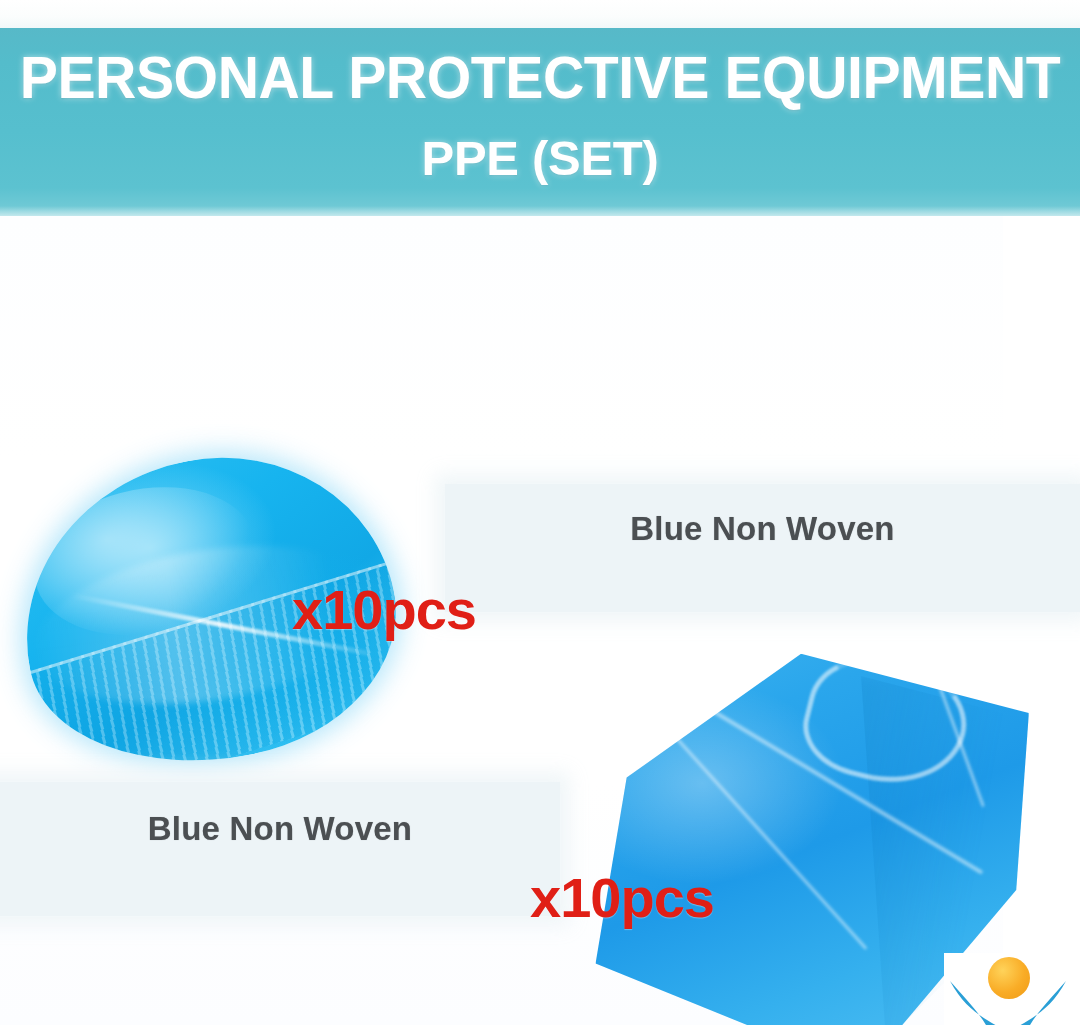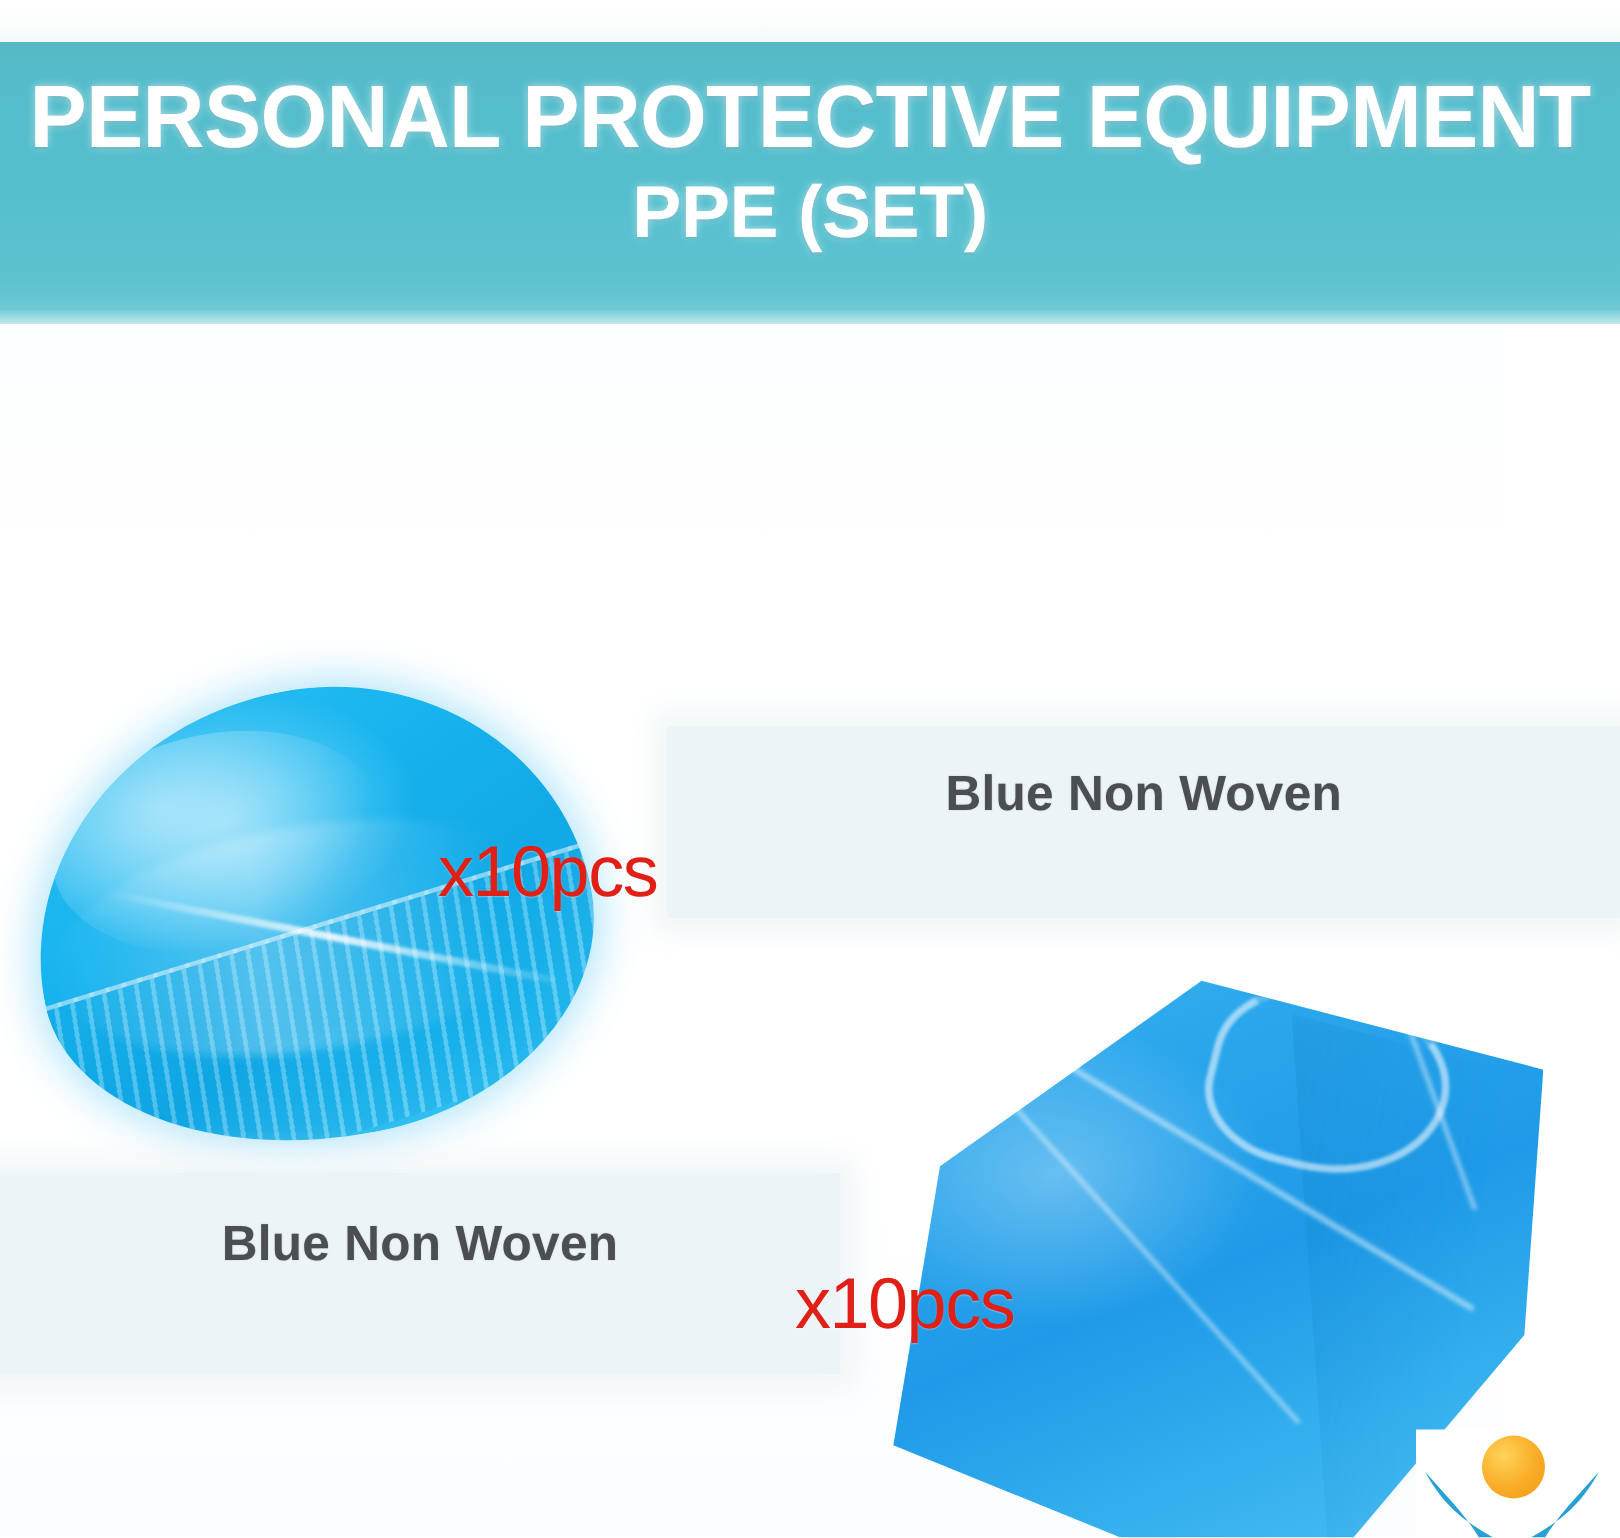--- a/index.html
+++ b/index.html
@@ -35,21 +35,21 @@
     color:#ffffff;
     font-weight:bold;
     font-size:59px;
     line-height:60px;
     letter-spacing:-0.5px;
     transform:scaleX(.97);
     text-shadow:0 0 6px rgba(255,255,255,.55),0 1px 2px rgba(40,120,135,.35);
     white-space:nowrap;
   }
   .header-subtitle{
-    position:absolute;left:0;top:116px;width:1080px;
+    position:absolute;left:0;top:132px;width:1080px;
     text-align:center;
     color:#ffffff;
     font-weight:bold;
     font-size:49px;
     line-height:52px;
     letter-spacing:-0.3px;
     text-shadow:0 0 6px rgba(255,255,255,.5),0 1px 2px rgba(40,120,135,.3);
     white-space:nowrap;
   }
 
@@ -77,26 +77,27 @@
   }
   #panel-cap{ left:445px; top:268px; width:635px; height:128px; }
   #panel-cap .cap-stack{ padding-top:22px; }
   #panel-gown{ left:-30px; top:566px; width:590px; height:134px; }
   #panel-gown .cap-stack{ padding-top:24px; padding-left:30px;}
 
   
   .qty{
     position:absolute;
     color:#e01f16;
-    font-weight:normal;
-    font-size:48px;
+    font-weight:bold;
+    font-size:56px;
     line-height:56px;
     letter-spacing:-1px;
     white-space:nowrap;
     text-shadow:0 1px 1px rgba(255,255,255,.35);
+    margin-top:28px;
   }
   #qty-cap{  left:292px; top:338px; }
   #qty-gown{ left:530px; top:626px; }
 
   
   .cap-wrap{position:absolute;left:8px;top:238px;width:410px;height:325px;}
   .cap-dome{
     position:absolute;left:14px;top:6px;width:372px;height:300px;
     border-radius:52% 48% 46% 54% / 58% 56% 44% 42%;
     background:

